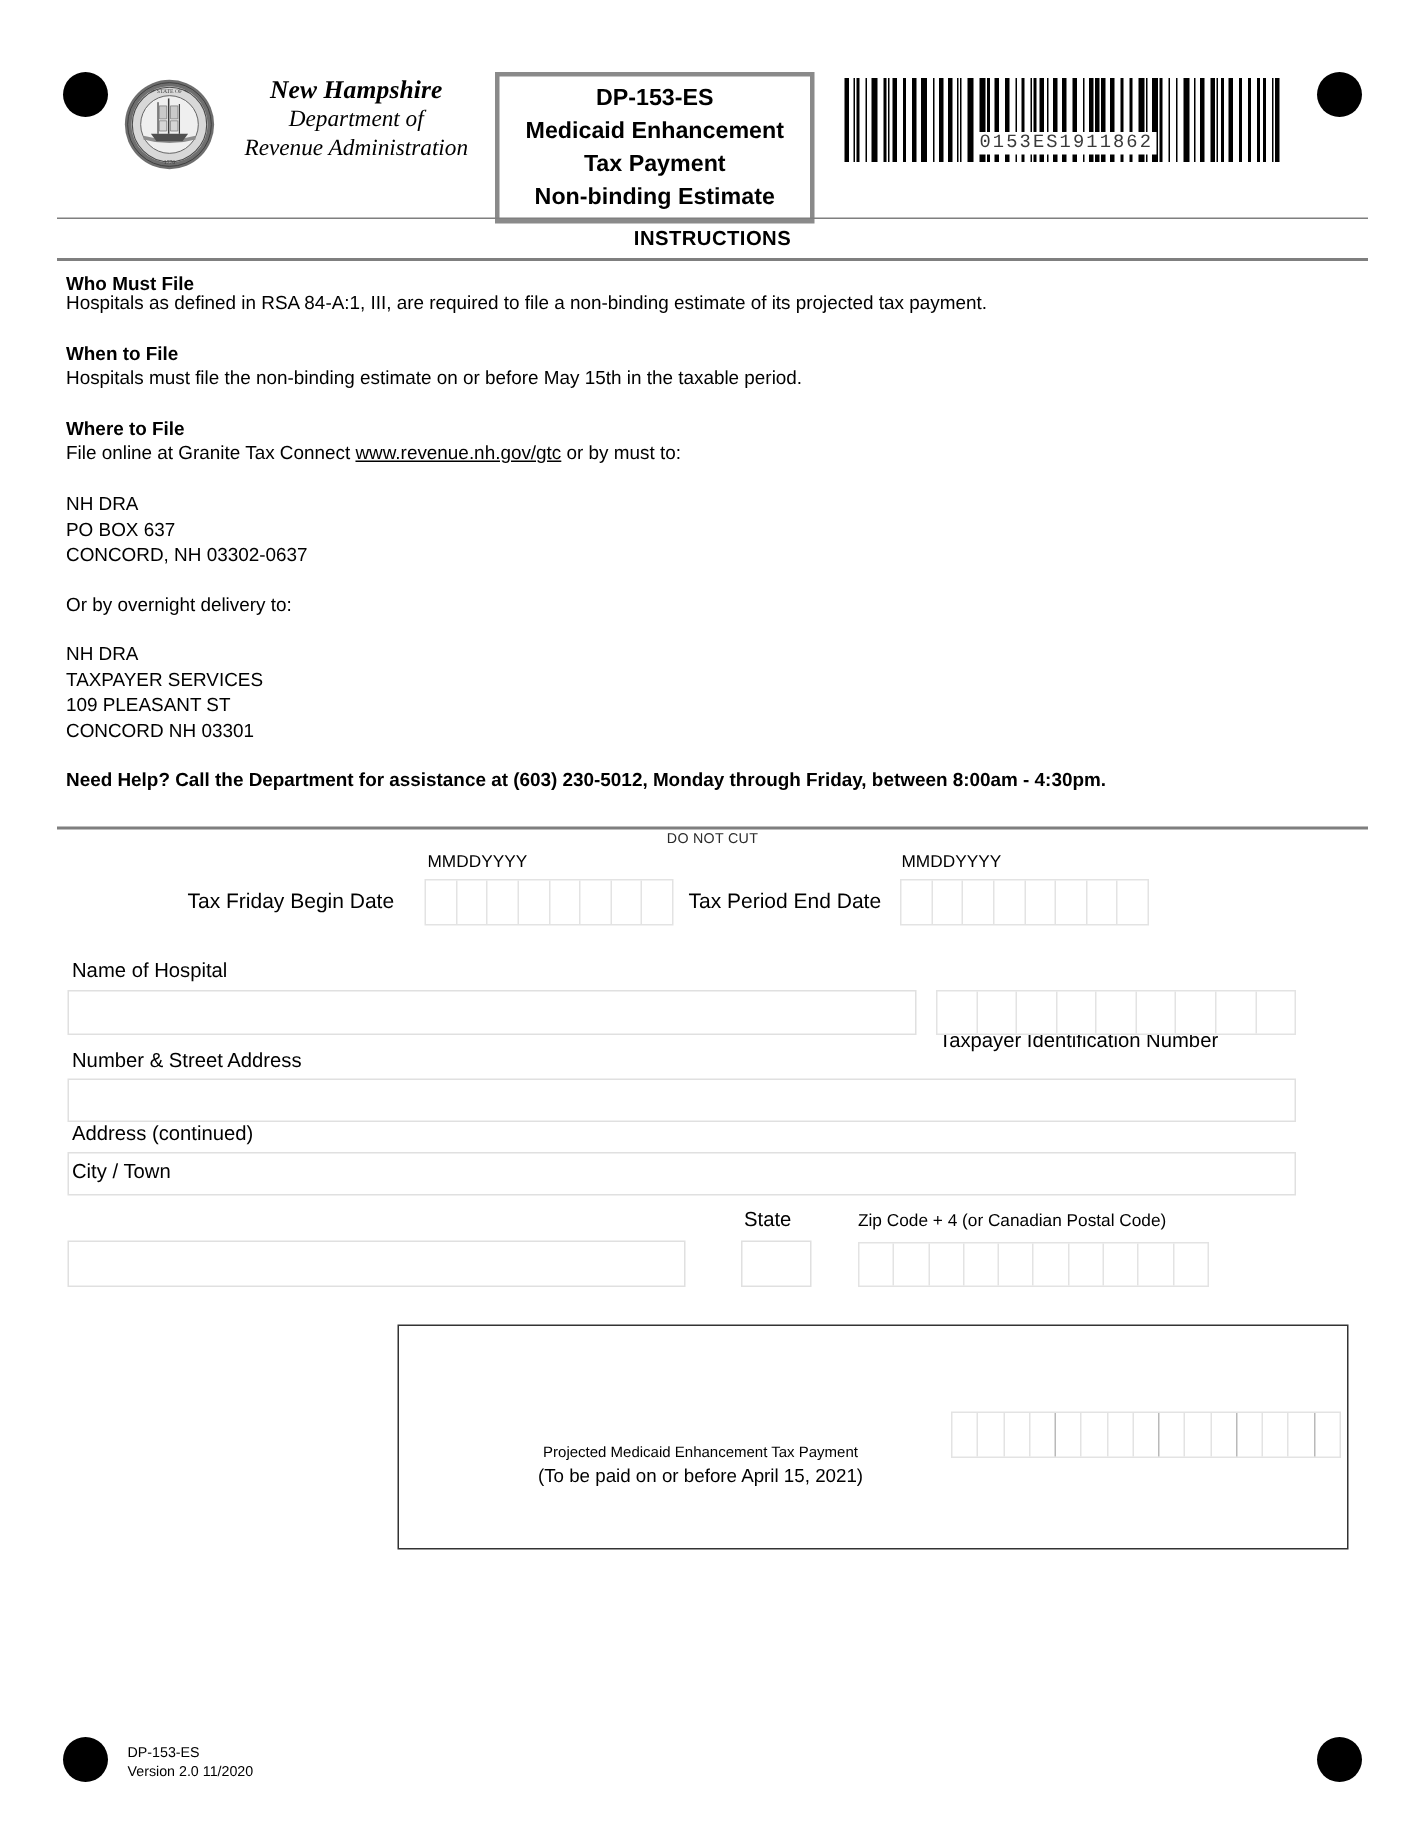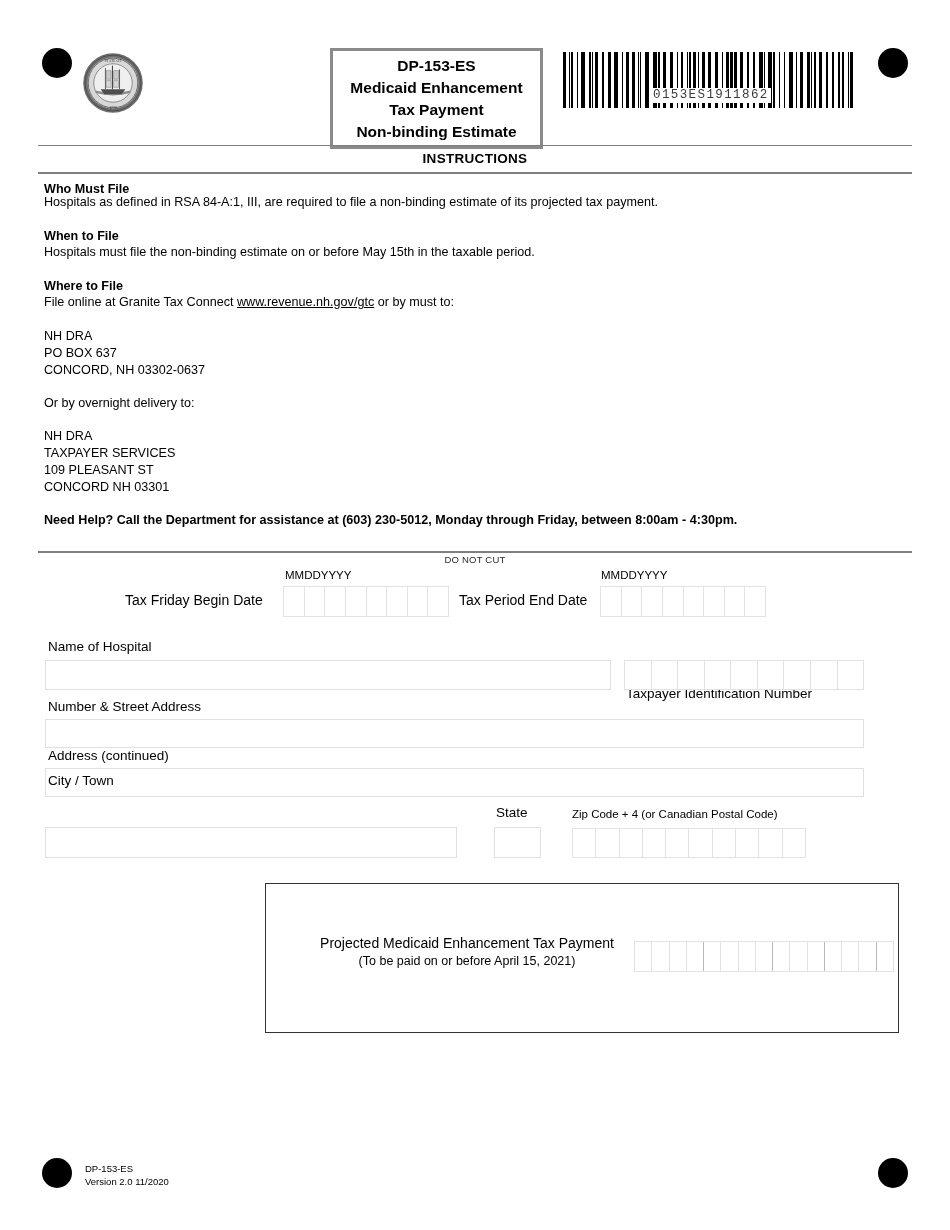--- a/index.html
+++ b/index.html
@@ -189,21 +189,21 @@
     border: 1.5px solid #333;
     background: #fff;
   }
   .pay-label {
     position: absolute;
     left: 308px; top: 935px;
     width: 318px;
     text-align: center;
     line-height: 1.28;
   }
-  .pay-label .l1 { font-size: 14px; }
+  .pay-label .l1 { font-size: 10px; margin-top: 28px; }
   .pay-label .l2 { font-size: 12.5px; }
 
   
   .footer {
     position: absolute;
     left: 85px; top: 1163px;
     font-size: 9.5px;
     line-height: 1.35;
     color: #000;
   }
@@ -230,20 +230,25 @@
     <rect x="60" y="28" width="1.3" height="32" fill="#3d3d3d"></rect>
     <path d="M39 30 L47 30 L47 44 L39 44 Z" fill="#c9c9c9" stroke="#6a6a6a" stroke-width=".7"></path>
     <path d="M51 30 L59 30 L59 44 L51 44 Z" fill="#c9c9c9" stroke="#6a6a6a" stroke-width=".7"></path>
     <path d="M39 46 L47 46 L47 57 L39 57 Z" fill="#d5d5d5" stroke="#6a6a6a" stroke-width=".7"></path>
     <path d="M51 46 L59 46 L59 57 L51 57 Z" fill="#d5d5d5" stroke="#6a6a6a" stroke-width=".7"></path>
     <circle cx="50" cy="50" r="45" fill="none" stroke="#3b3b3b" stroke-width="1"></circle>
     <text x="50" y="16" font-size="6.2" fill="#3a3a3a" text-anchor="middle" font-family="Liberation Serif, serif">STATE OF</text>
     <text x="50" y="92" font-size="6.2" fill="#3a3a3a" text-anchor="middle" font-family="Liberation Serif, serif">1776</text>
   </svg>
 
+  <div class="agency">
+    <div class="line1">New Hampshire</div>
+    <div class="line2">Department of</div>
+    <div class="line3">Revenue Administration</div>
+  </div>
 
   <div class="form-title-box">
     <div>DP-153-ES</div>
     <div>Medicaid Enhancement</div>
     <div>Tax Payment</div>
     <div>Non-binding Estimate</div>
   </div>
 
   <div class="barcode-wrap">
     <div class="barcode-bars" id="barcode-bars">

